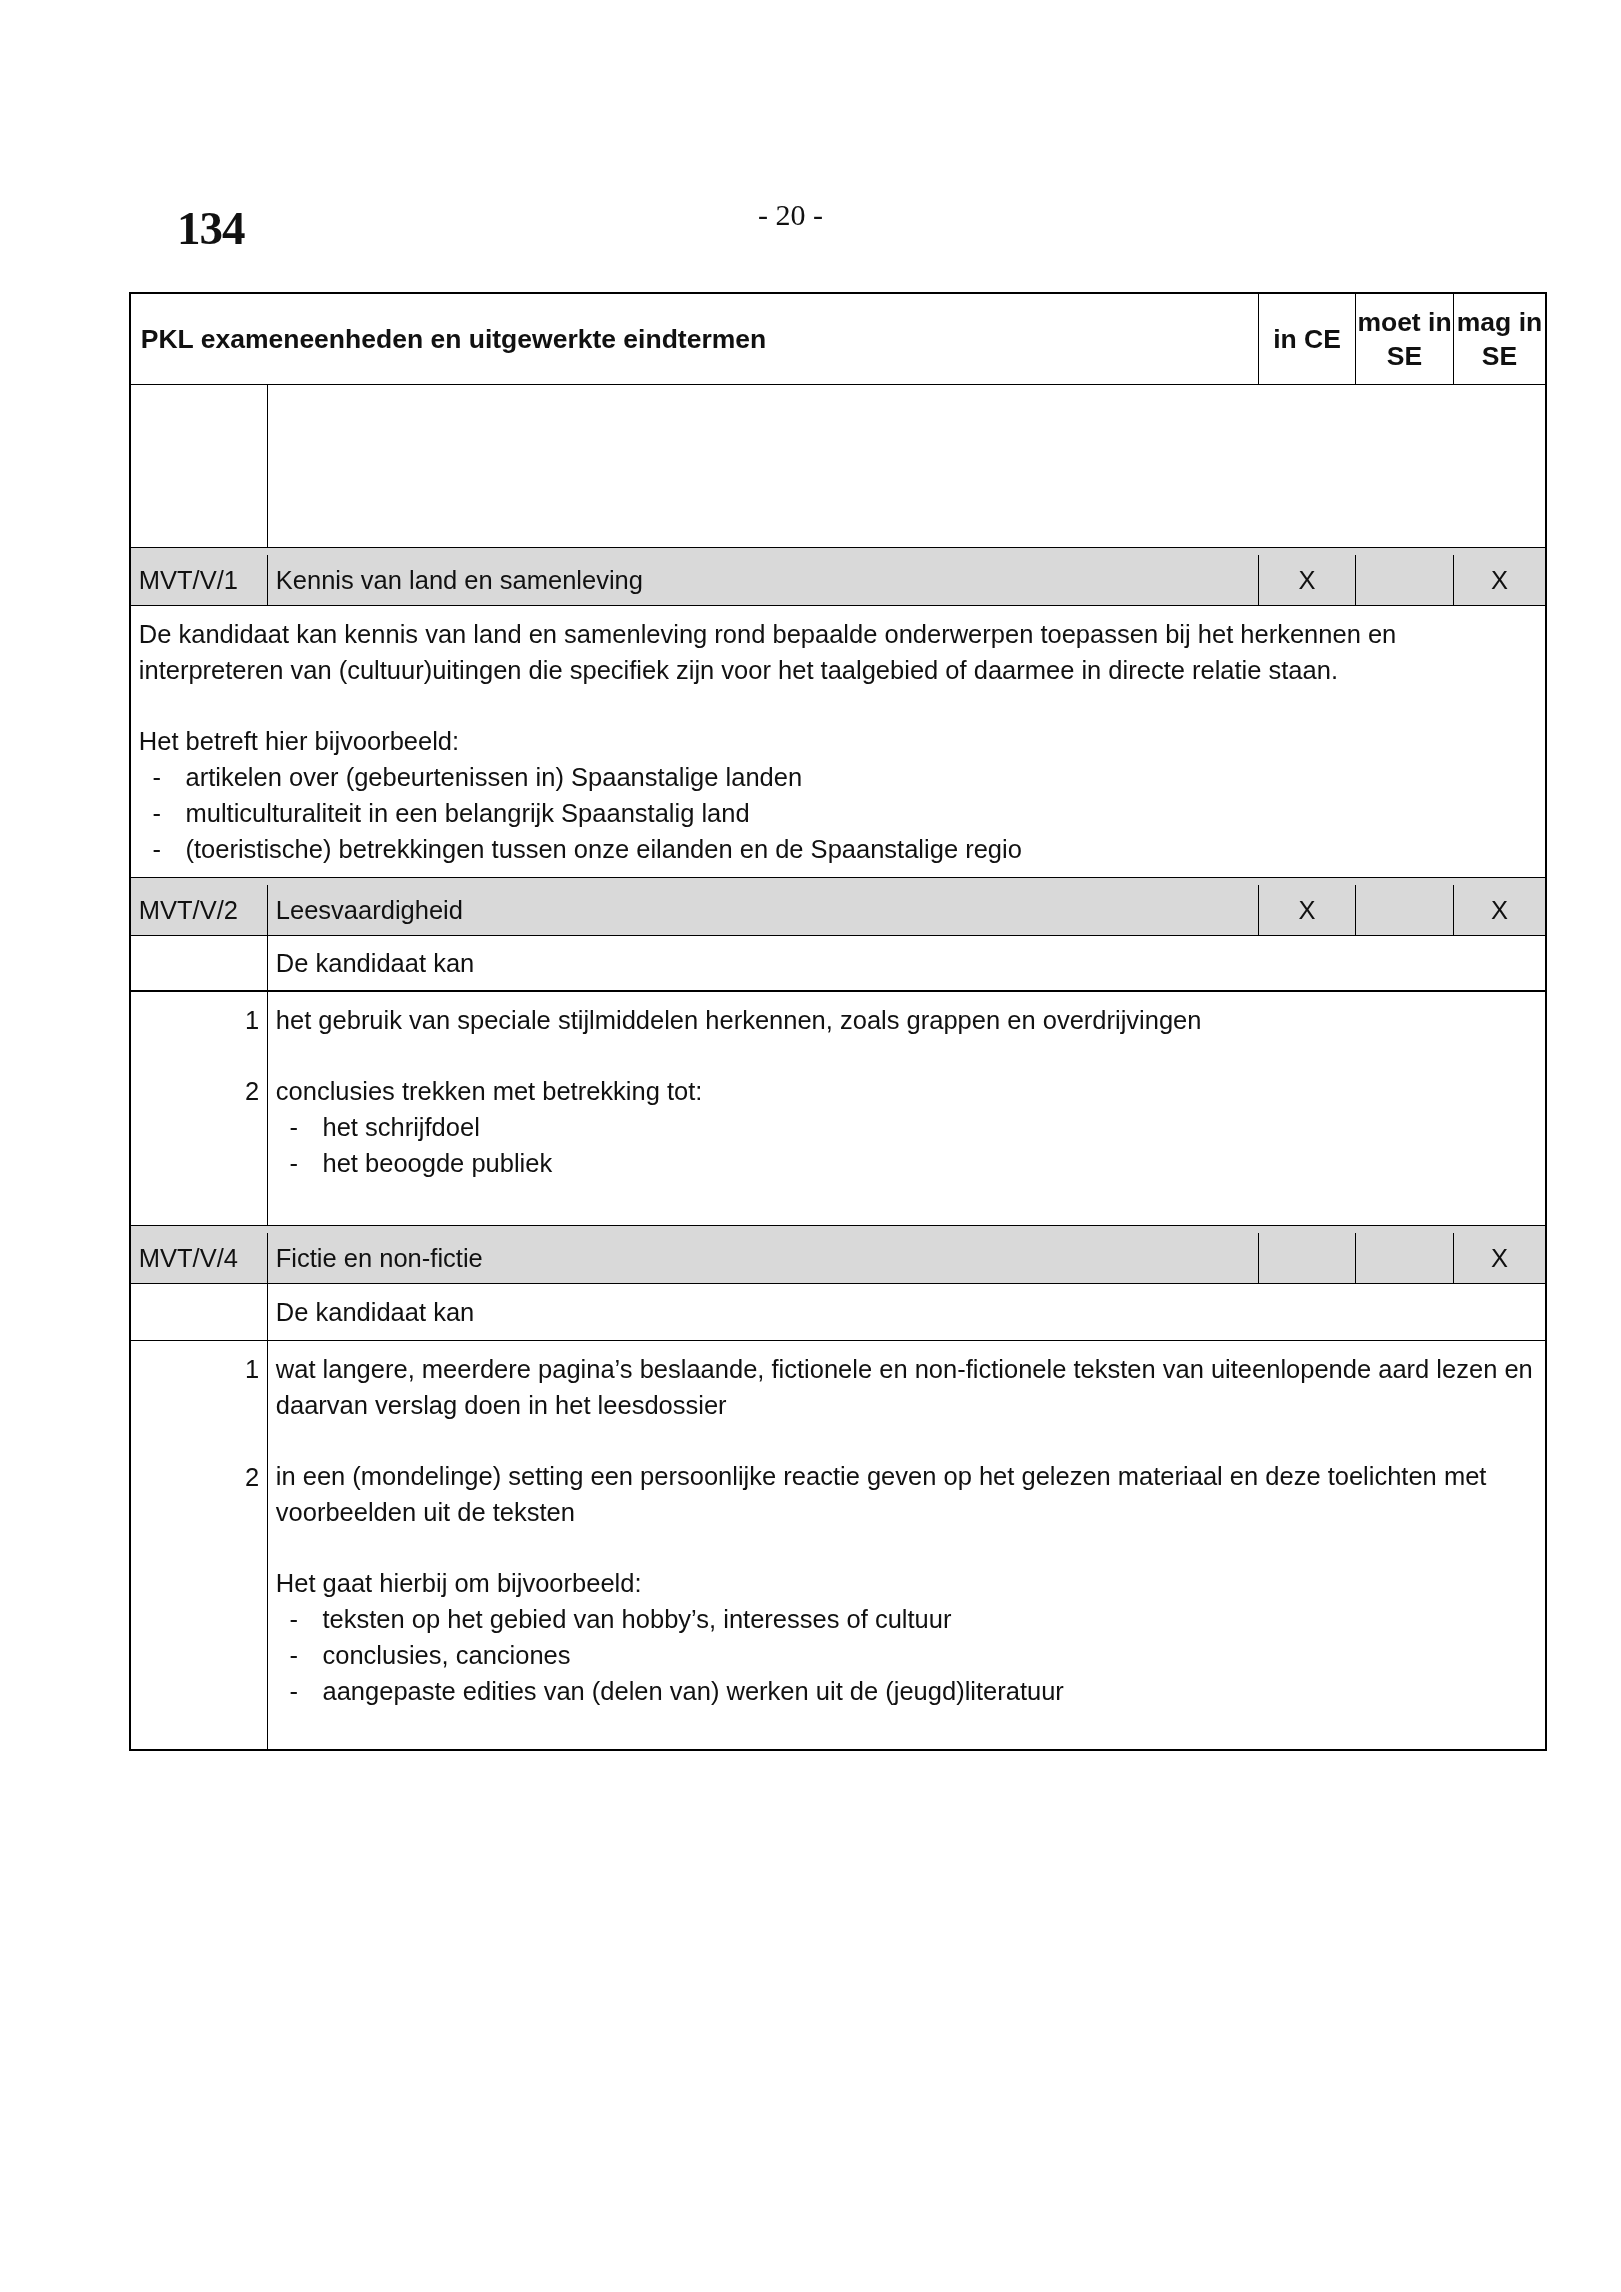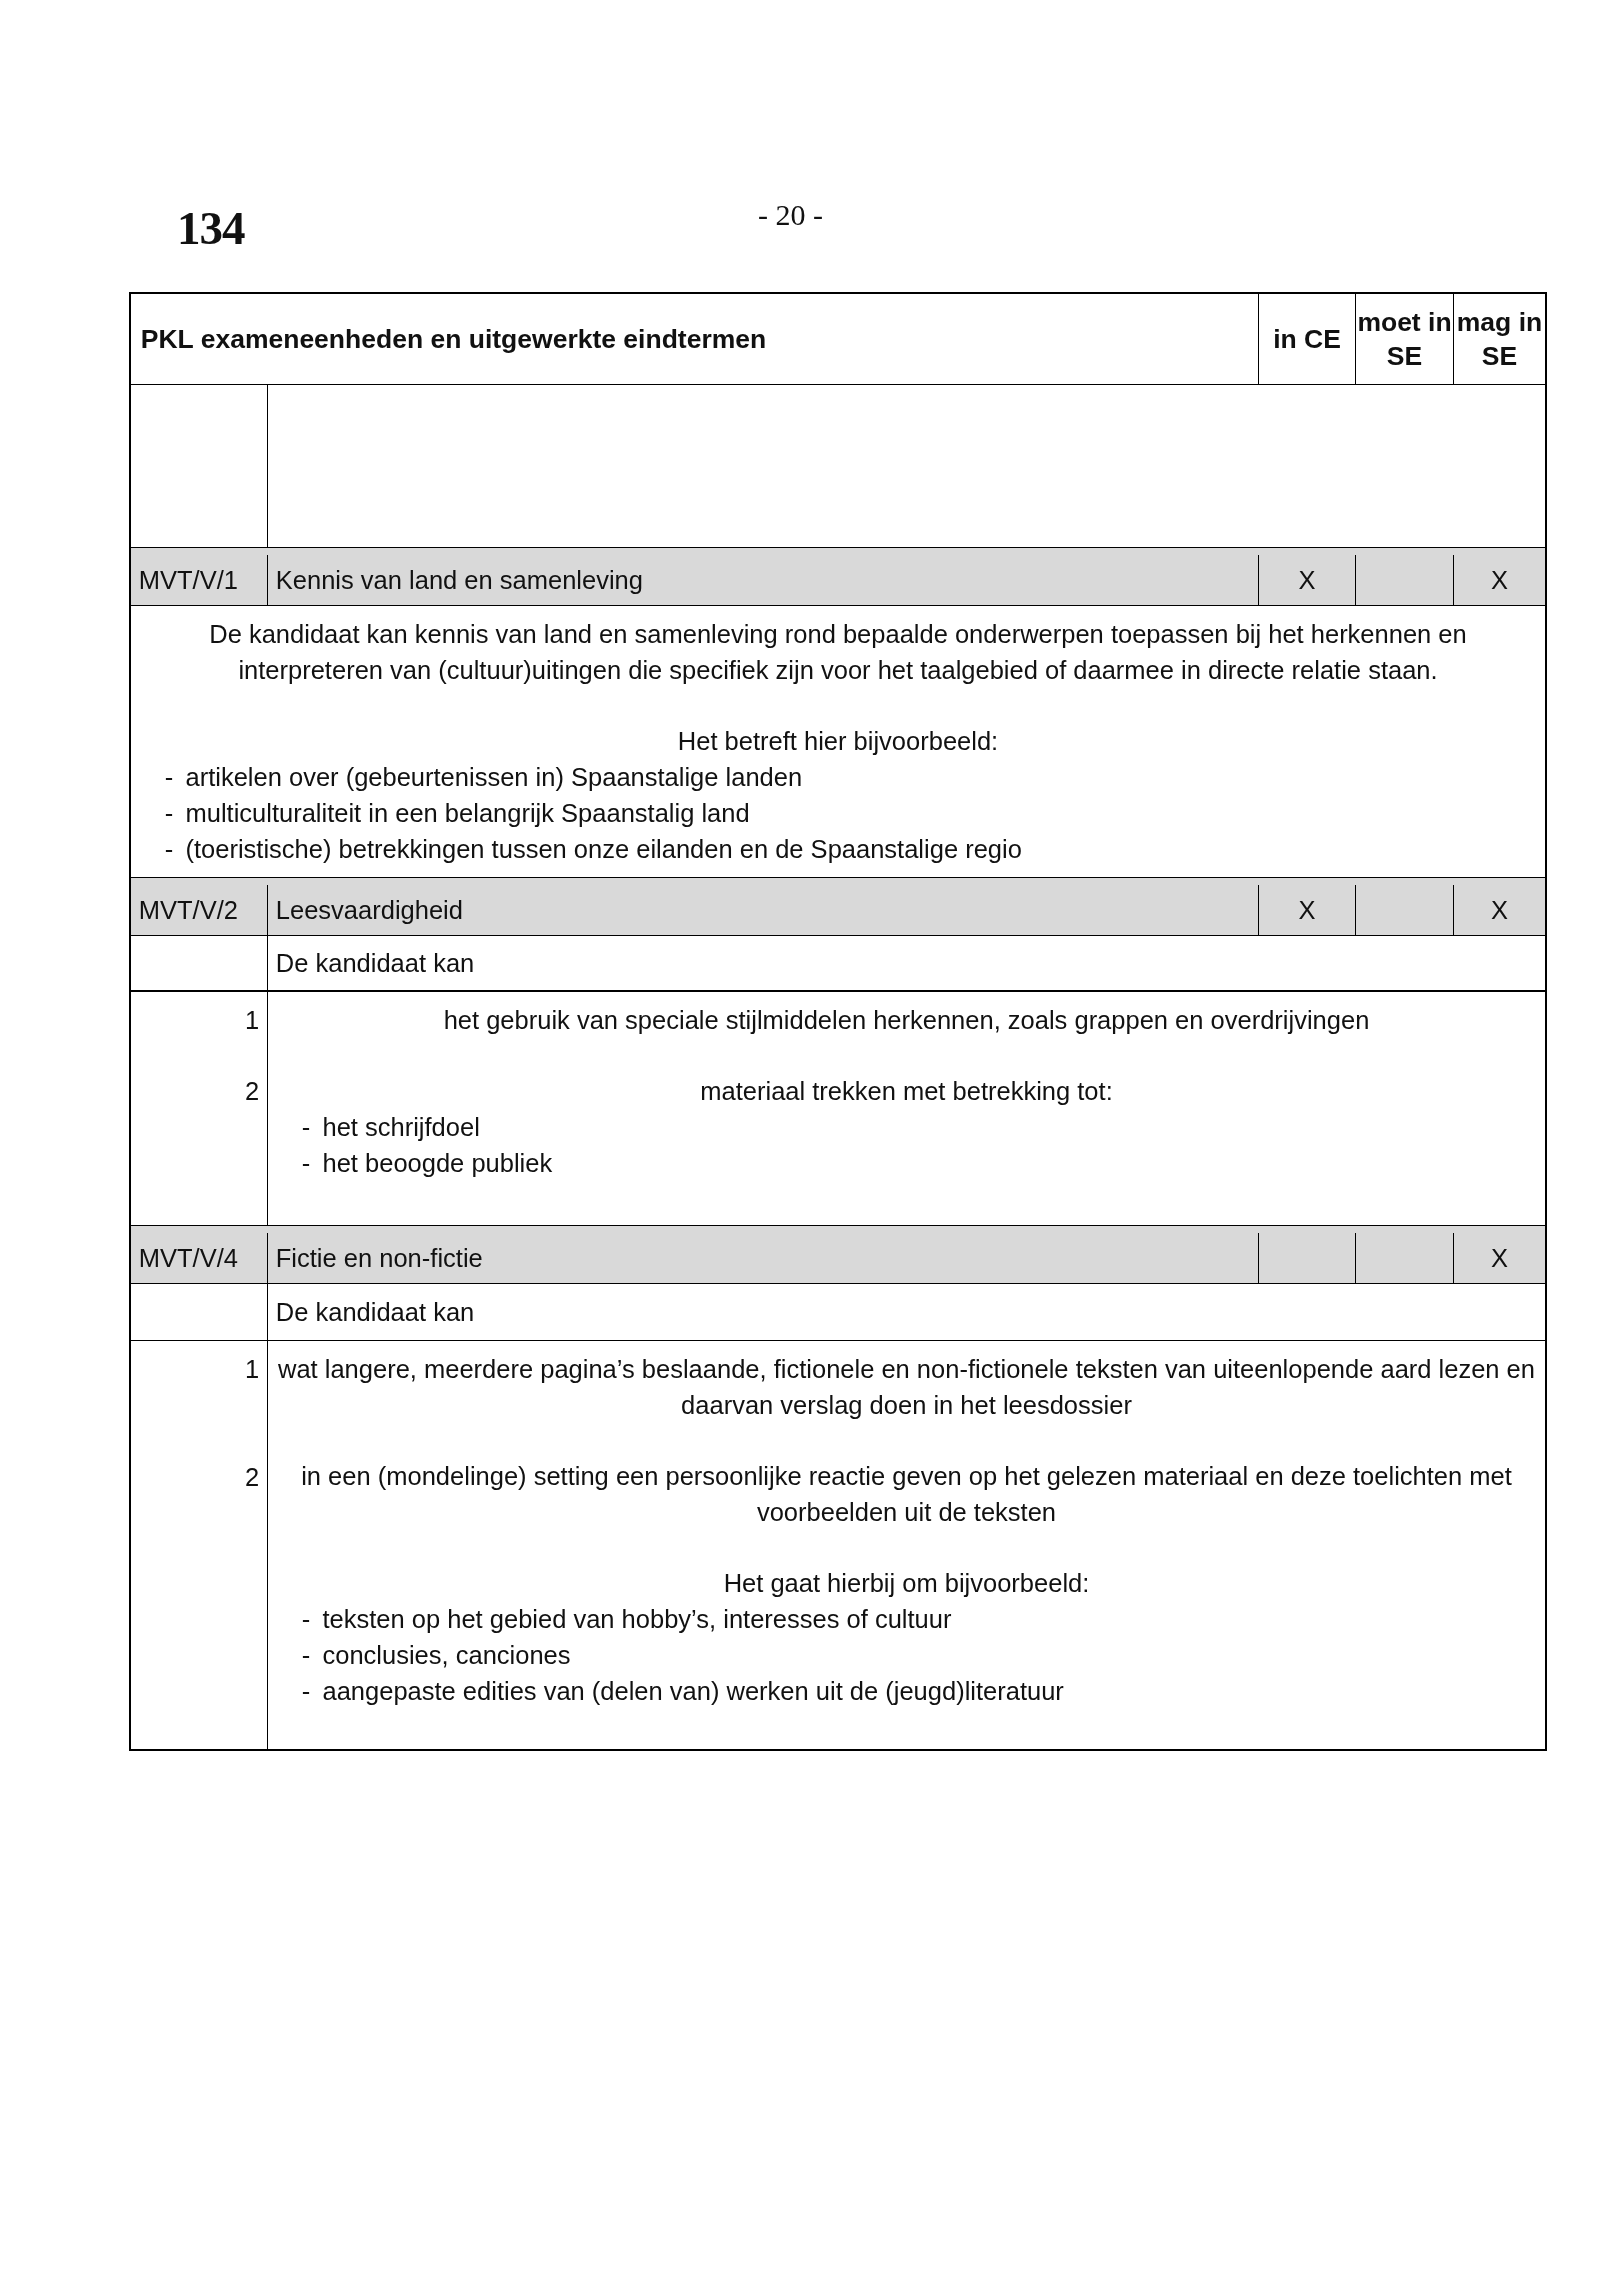--- a/index.html
+++ b/index.html
@@ -5,21 +5,21 @@
   html, body { margin:0; padding:0; background:#fff; }
   body { width:1621px; height:2293px; position:relative; overflow:hidden; font-family:"Liberation Sans", sans-serif; color:#111; }
   .pagenum { position:absolute; left:177px; top:201px; font-family:"Liberation Serif", serif; font-weight:bold; font-size:47px; letter-spacing:-1px; }
   .pagemid { position:absolute; left:758px; top:198px; font-family:"Liberation Serif", serif; font-size:30px; }
   .tbl { position:absolute; left:129px; top:292px; width:1418px; border:2px solid #000; box-sizing:border-box; }
   .row { position:relative; display:flex; box-sizing:border-box; border-bottom:1px solid #000; }
   .row.thick { border-bottom:2.9px solid #000; }
   .row.last { border-bottom:none; }
   .row.shade { background:#d9d9d9; }
   .c-code { width:137px; border-right:1px solid #000; box-sizing:border-box; padding:0 7.8px; font-size:25.5px; }
-  .c-main { flex:1; padding:0 7.8px; font-size:25.5px; box-sizing:border-box;text-align:center; }
+  .c-main { flex:1; padding:0 7.8px; font-size:25.5px; box-sizing:border-box; }
   .c-mark { width:97px; border-left:1px solid #000; box-sizing:border-box; text-align:center; font-size:25.5px; }
   .hdr .c-main { font-weight:bold; font-size:26.5px; display:flex; align-items:center; padding-left:9.8px; }
   .hdr .c-mark { font-weight:bold; font-size:26.5px; display:flex; align-items:center; justify-content:center; line-height:34px; }
   .shade .c-code, .shade .c-main, .shade .c-mark { display:flex; align-items:center;margin-top:7px; }
   .shade .c-mark { justify-content:center; }
   .para { line-height:36px; }
   .gap { height:35px; }
   .bullet { display:flex; line-height:36px; padding-left:13.7px; }
   .bullet .dash { width:33px; }
   .numcell { text-align:right; padding-right:7.8px; line-height:36px; }
@@ -85,21 +85,21 @@
   </div>
   <div class="row" style="height:234px;">
     <div class="c-code numcell" style="padding-top:9.8px;">
       <div>1</div>
       <div class="gap"></div>
       <div>2</div>
     </div>
     <div class="c-main" style="padding-top:9.8px;">
       <div class="para">het gebruik van speciale stijlmiddelen herkennen, zoals grappen en overdrijvingen</div>
       <div class="gap"></div>
-      <div class="para">materiaal trekken met betrekking tot:</div>
+      <div class="para">conclusies trekken met betrekking tot:</div>
       <div class="bullet">
           <span class="dash">-</span>
           <span>het schrijfdoel</span>
         </div>
       <div class="bullet">
           <span class="dash">-</span>
           <span>het beoogde publiek</span>
         </div>
     </div>
   </div>

